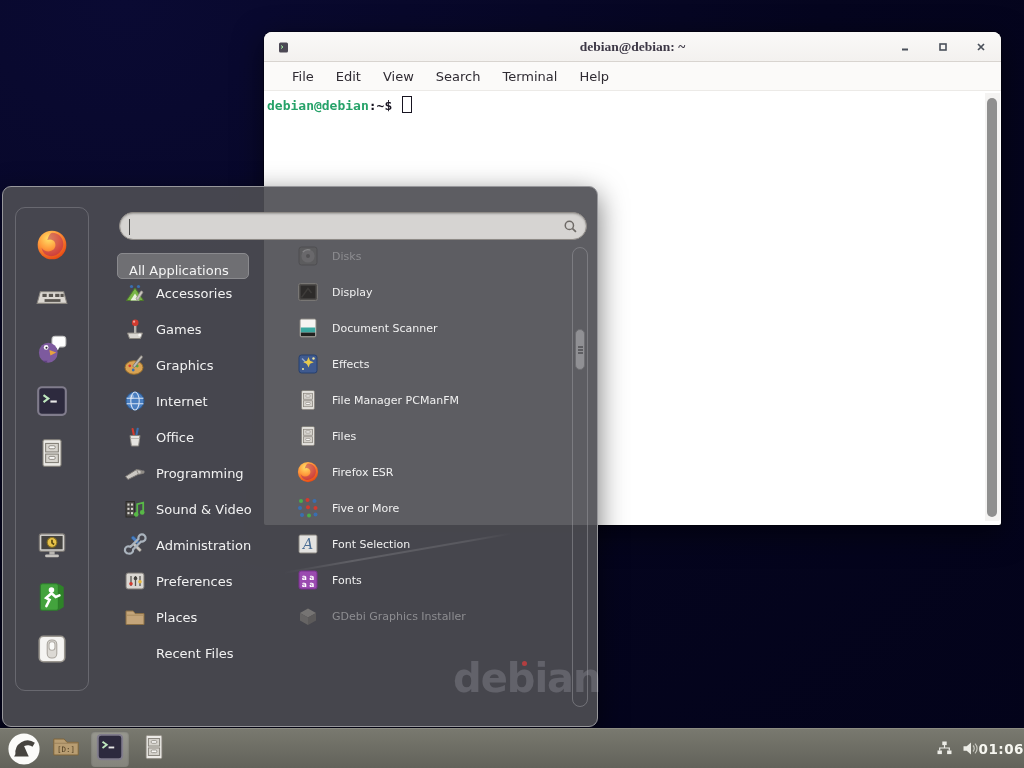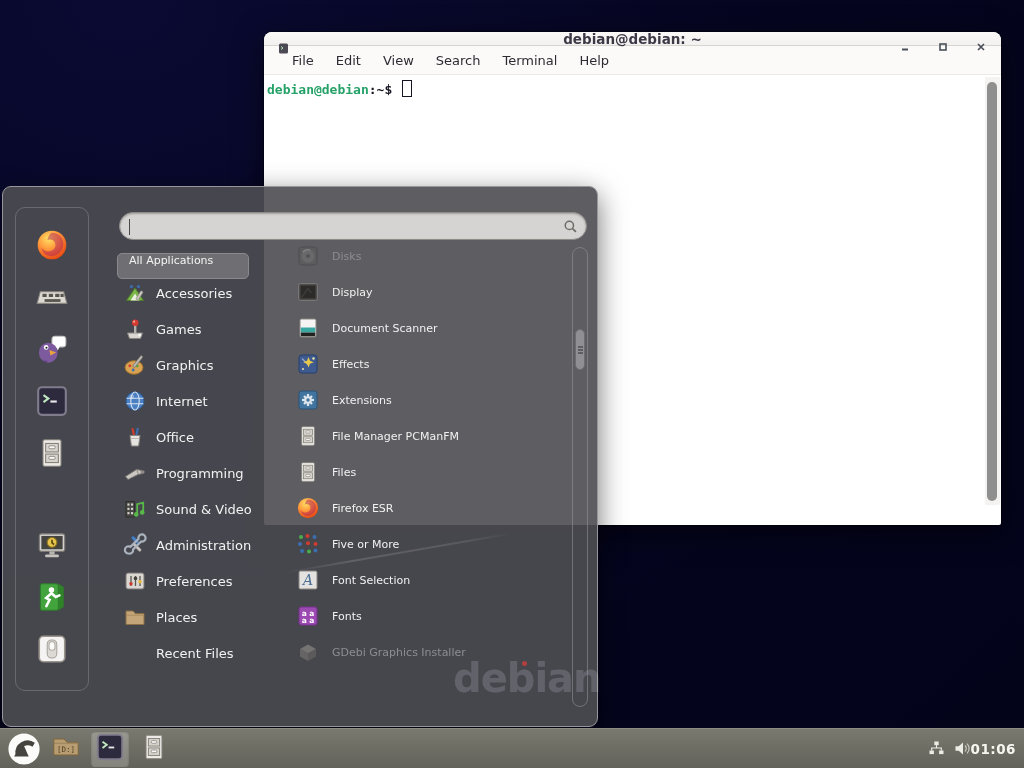--- a/index.html
+++ b/index.html
@@ -6,23 +6,23 @@
   html,body { width:1024px; height:768px; overflow:hidden; }
   body { font-family:"DejaVu Sans","Liberation Sans",sans-serif; }
 
   #screen { position:relative; width:1024px; height:768px; overflow:hidden;
     background:radial-gradient(ellipse at 12% 0%, #0a0a33 0%, #05051f 55%, #03031a 100%); }
 
   
   #terminal { position:absolute; left:264px; top:32px; width:737px; height:493px;
     border-radius:8px 8px 2px 2px; background:#ffffff;
     box-shadow:0 8px 30px rgba(0,0,0,.55), 0 0 0 1px rgba(0,0,0,.35); }
-  #term-titlebar { position:relative; height:14px; border-radius:8px 8px 0 0;
+  #term-titlebar { position:relative; height:30px; border-radius:8px 8px 0 0;
     background:linear-gradient(#faf9f8,#f3f1ef); border-bottom:1px solid #d8d4d0;
-    display:flex; align-items:center; }
+    display:flex; align-items:center;font-family:Liberation Serif, serif; }
   #term-title { position:absolute; left:0; right:0; text-align:center;
     font-size:13.5px; font-weight:bold; color:#3d3846; }
   #term-winicon { position:absolute; left:14px; top:8px; opacity:.9; }
   .winbtns { position:absolute; right:12px; top:0; height:30px; display:flex; align-items:center; gap:22px; }
   .winbtn { width:16px; height:16px; display:flex; align-items:center; justify-content:center; cursor:default; }
   #term-menubar { height:29px; background:#fbfaf9; border-bottom:1px solid #eceae7;
     display:flex; align-items:center; gap:4px; padding-left:19px; }
   .menubar-item { font-size:13px; color:#2f2b33; padding:4px 9px; border-radius:4px; }
   #term-body { position:relative; height:432px; background:#ffffff;
     font-family:"DejaVu Sans Mono","Liberation Mono",monospace; font-size:13px; }
@@ -56,21 +56,21 @@
   #menu-search { position:absolute; left:116px; top:25px; width:468px; height:28px;
     background:#d6d4d2; border:1px solid #8f8b87; border-radius:14px;
     box-shadow:inset 0 1px 2px rgba(0,0,0,.25); display:flex; align-items:center; }
   #menu-search input { flex:1; height:100%; background:transparent; border:none; outline:none;
     font-size:13px; color:#2e2e2e; padding-left:10px; }
   #search-caret { position:absolute; left:9px; top:6px; width:1px; height:16px; background:#4a4a4a; }
   #search-icon { position:absolute; right:8px; top:6px; }
 
   #all-apps-btn { position:absolute; left:114px; top:66px; width:132px; height:26px;
     background:#6f6f73; border:1px solid #8a8a8e; border-radius:5px;
-    color:#f4f4f4; font-size:11px; display:flex; align-items:flex-start; padding-left:11px; cursor:pointer; }
+    color:#f4f4f4; font-size:13px; display:flex; align-items:flex-end; padding-left:11px; cursor:pointer; }
 
   #category-list { position:absolute; left:114px; top:88px; width:165px; }
   .category-row { height:36px; display:flex; align-items:center; gap:9px; padding-left:6px; cursor:pointer; }
   .category-row .cat-icon { width:24px; height:24px; flex:none; display:flex; align-items:center; justify-content:center; }
   .category-row .cat-icon svg { width:24px; height:24px; }
   .category-label { font-size:13px; color:#f2f2f2; white-space:nowrap; }
 
   #app-list { position:absolute; left:283px; top:51px; width:286px; }
   .app-row { height:36px; display:flex; align-items:center; gap:12px; padding-left:10px; cursor:pointer; }
   .app-row .app-icon { width:24px; height:24px; flex:none; display:flex; align-items:center; justify-content:center; }
@@ -90,21 +90,21 @@
   #taskbar { position:absolute; left:0; bottom:0; width:1024px; height:40px;
     background:linear-gradient(#79796f,#62625a); border-top:1px solid #8c8c82;
     display:flex; align-items:center; }
   #tb-left { display:flex; align-items:center; height:100%; }
   .tb-app { width:38px; height:36px; margin:0 3px; display:flex; align-items:center; justify-content:center;
     border-radius:4px; cursor:pointer; }
   .tb-app.active { background:linear-gradient(#989890,#84847c); box-shadow:inset 0 1px 2px rgba(0,0,0,.3); }
   .tb-app svg { width:30px; height:30px; }
   #tb-menu-btn { width:40px; height:38px; margin-left:4px; display:flex; align-items:center; justify-content:center; cursor:pointer; }
   #tb-menu-btn svg { width:34px; height:34px; }
-  #tb-tray { margin-left:auto; display:flex; align-items:center; padding-right:8px; }
+  #tb-tray { margin-left:auto; display:flex; align-items:center; }
   .tray-icon { width:17px; height:17px; display:flex; align-items:center; justify-content:center; cursor:pointer; }
   #tb-clock { font-size:13.5px; font-weight:bold; color:#f6f6f0; letter-spacing:.5px; cursor:pointer; }
 </style>
 </head>
 <body>
 
 <div id="screen">
 
   <div id="terminal">
     <div id="term-titlebar">
@@ -420,36 +420,20 @@
               <path d="M6 6.5 l6.5 6.5" stroke="#93a7cc" stroke-width="1.4"></path>
               <path d="M12.5 5 l1.5 3.8 3.8 1.5 -3.8 1.5 -1.5 3.8 -1.5 -3.8 -3.8 -1.5 3.8 -1.5 Z" fill="#e8c94a"></path>
               <circle cx="17.5" cy="6.5" r="1.2" fill="#f2e7a0"></circle>
               <circle cx="7" cy="17" r="1" fill="#f2e7a0"></circle>
             </svg>
           </span>
           <span class="app-label">Effects</span>
         </div>
         <div class="app-row">
           <span class="app-icon">
-            <svg viewBox="0 0 24 24">
-              <rect x="3" y="3" width="18" height="18" rx="2.5" fill="#41749e" stroke="#2a5578"></rect>
-              <g stroke="#dde5ec" stroke-width="2.3">
-                <line x1="12" y1="6" x2="12" y2="18"></line>
-                <line x1="6" y1="12" x2="18" y2="12"></line>
-                <line x1="8" y1="8" x2="16" y2="16"></line>
-                <line x1="16" y1="8" x2="8" y2="16"></line>
-              </g>
-              <circle cx="12" cy="12" r="3.8" fill="#dde5ec"></circle>
-              <circle cx="12" cy="12" r="1.7" fill="#41749e"></circle>
-            </svg>
-          </span>
-          <span class="app-label">Extensions</span>
-        </div>
-        <div class="app-row">
-          <span class="app-icon">
             <svg viewBox="0 0 32 32">
               <rect x="7.5" y="3.5" width="17" height="25" rx="1.5" fill="#eceae6" stroke="#848078"></rect>
               <rect x="10" y="7" width="12" height="8" fill="#d6d3cd" stroke="#848078"></rect>
               <rect x="13" y="9.2" width="6" height="2.8" rx="1.2" fill="#f8f7f5" stroke="#848078" stroke-width=".8"></rect>
               <rect x="10" y="17" width="12" height="8" fill="#d6d3cd" stroke="#848078"></rect>
               <rect x="13" y="19.2" width="6" height="2.8" rx="1.2" fill="#f8f7f5" stroke="#848078" stroke-width=".8"></rect>
             </svg>
           </span>
           <span class="app-label">File Manager PCManFM</span>
         </div>

